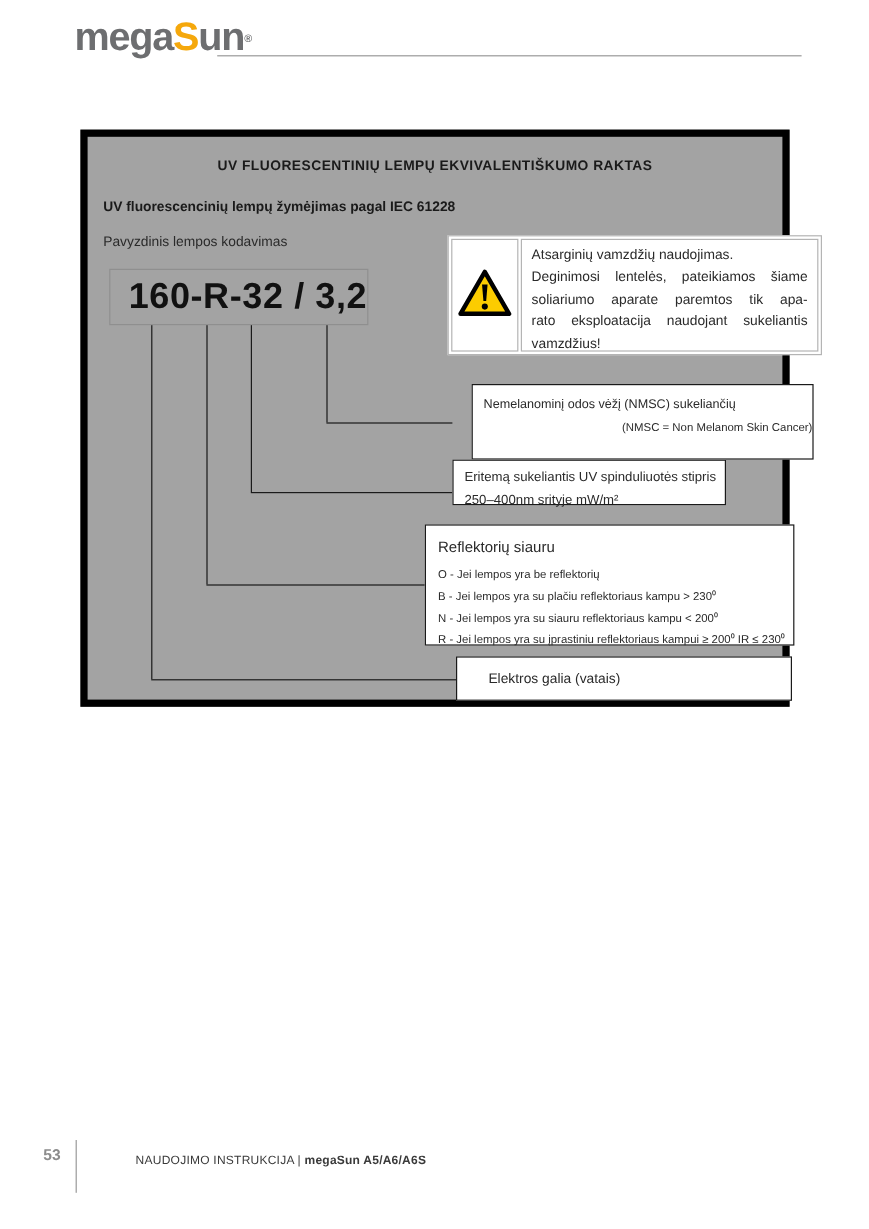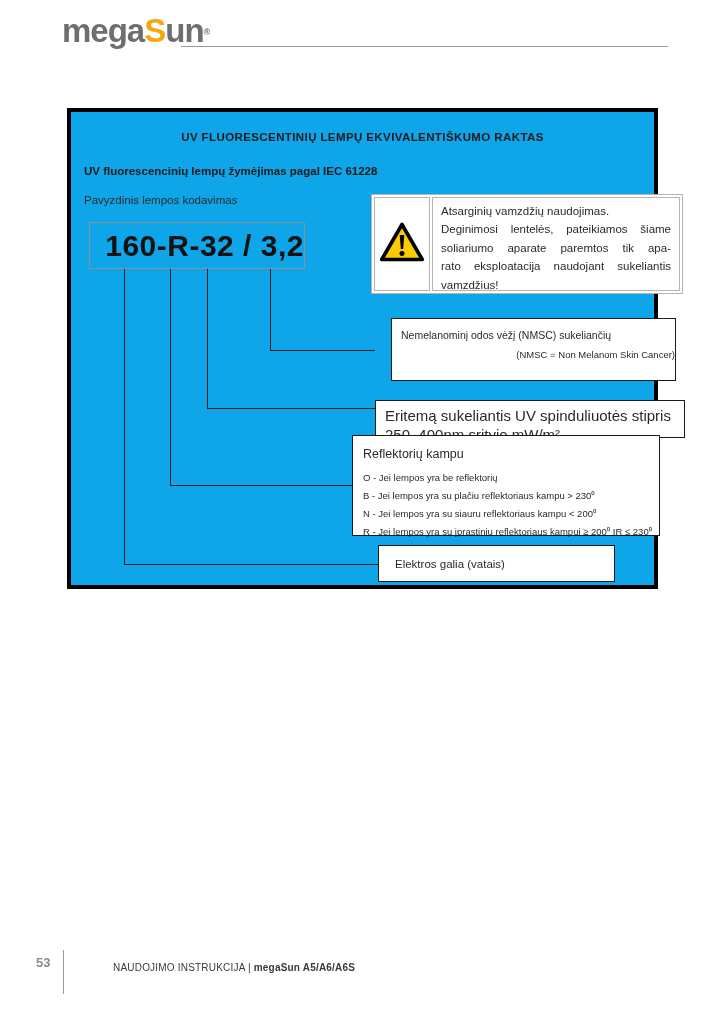--- a/index.html
+++ b/index.html
@@ -12,21 +12,21 @@
 
   
   .logo { position:absolute; left:62px; top:14px; font-size:33px; font-weight:bold;
           color:#6d6e70; letter-spacing:-1px; line-height:34px; }
   .logo .accent { color:#f5a80c; }
   .logo .reg { font-size:9px; vertical-align:top; position:relative; top:1px; letter-spacing:0; }
   .header-rule { position:absolute; left:181px; top:46px; width:487px; height:1px; background:#9a9a9a; }
 
   
   .main-box { position:absolute; left:67px; top:108px; width:591px; height:481px;
-              border:4px solid #000000; background:#0ea5e9; }
+              border:6px solid #000000; background:#a3a3a3; }
 
   .doc-title { position:absolute; top:19px; left:0; right:0; text-align:center;
                font-weight:bold; font-size:11.5px; letter-spacing:0.4px; }
   .subtitle  { position:absolute; top:53px; left:13px; font-weight:bold; font-size:11.5px; }
   .example-label { position:absolute; top:82px; left:13px; font-size:11.5px; color:#2a2a2a; }
 
   .code-box { position:absolute; left:18px; top:110px; width:216px; height:47px;
               border:1px solid #8f8f8f; display:flex; align-items:center; justify-content:flex-end;
               font-size:30px; font-weight:bold; letter-spacing:0.5px; color:#111; }
 
@@ -37,28 +37,28 @@
                        align-items:center; justify-content:center; }
   .warning-text-cell { flex:1; border:1px solid #b4b4b4; padding:4px 8px 0 8px;
                        font-size:11.5px; line-height:18.4px; color:#2a2a2a; }
   .wline.just { text-align:justify; text-align-last:justify; }
 
   
   .lbox { position:absolute; border:1px solid #1a1a1a; background:#fff; }
   .nmsc-box     { left:304px; top:206px; width:285px; height:63px; padding:7px 0 0 9px;
                   font-size:10.5px; line-height:19px; color:#2a2a2a;margin-left:16px; }
   .nmsc-box .small { font-size:9.5px;text-align:right; }
-  .eritema-box  { left:304px; top:288px; width:310px; height:38px; padding:5px 0 0 9px;
-                  font-size:15px; line-height:19px; color:#2a2a2a; }
+  .eritema-box  { left:304px; top:269px; width:228px; height:38px; padding:5px 0 0 9px;
+                  font-size:11px; line-height:19px; color:#2a2a2a; }
   .reflector-box{ left:281px; top:323px; width:308px; height:101px; padding:11px 0 0 10px; color:#2a2a2a; }
   .reflector-box .rtitle { font-size:12.5px; }
   .reflector-box .ritem  { font-size:9.5px; line-height:18px; }
   .reflector-box .ritems { margin-top:8px; }
-  .power-box    { left:307px; top:433px; width:237px; height:37px; display:flex;
-                  align-items:center; padding-left:16px; font-size:11.5px; color:#2a2a2a; }
+  .power-box    { left:307px; top:433px; width:280px; height:37px; display:flex;
+                  align-items:center; padding-left:26px; font-size:11.5px; color:#2a2a2a; }
 
   
   .cline { position:absolute; background:#1a1a1a; }
 
   
   .page-num { position:absolute; left:36px; top:955px; font-size:13px; font-weight:bold; color:#8c8c8c; }
   .footer-divider { position:absolute; left:63px; top:950px; width:1px; height:44px; background:#9a9a9a; }
   .footer-text { position:absolute; left:74px; top:962px; font-size:10px; color:#3a3a3a; letter-spacing:0.2px;padding-left:39px; }
   .footer-text .bold { font-weight:bold; }
 </style>
@@ -110,21 +110,21 @@
     <div>Nemelanominį odos vėžį (NMSC) sukeliančių</div>
     <div class="small">(NMSC = Non Melanom Skin Cancer)</div>
   </div>
 
   <div class="lbox eritema-box">
     <div>Eritemą sukeliantis UV spinduliuotės stipris</div>
     <div>250–400nm srityje mW/m²</div>
   </div>
 
   <div class="lbox reflector-box">
-    <div class="rtitle">Reflektorių kampu</div>
+    <div class="rtitle">Reflektorių siauru</div>
     <div class="ritems">
       <div class="ritem">O - Jei lempos yra be reflektorių</div>
       <div class="ritem">B - Jei lempos yra su plačiu reflektoriaus kampu &gt; 230⁰</div>
       <div class="ritem">N - Jei lempos yra su siauru reflektoriaus kampu &lt; 200⁰</div>
       <div class="ritem">R - Jei lempos yra su įprastiniu reflektoriaus kampui ≥ 200⁰ IR ≤ 230⁰</div>
     </div>
   </div>
 
   <div class="lbox power-box">
     <div>Elektros galia (vatais)</div>

